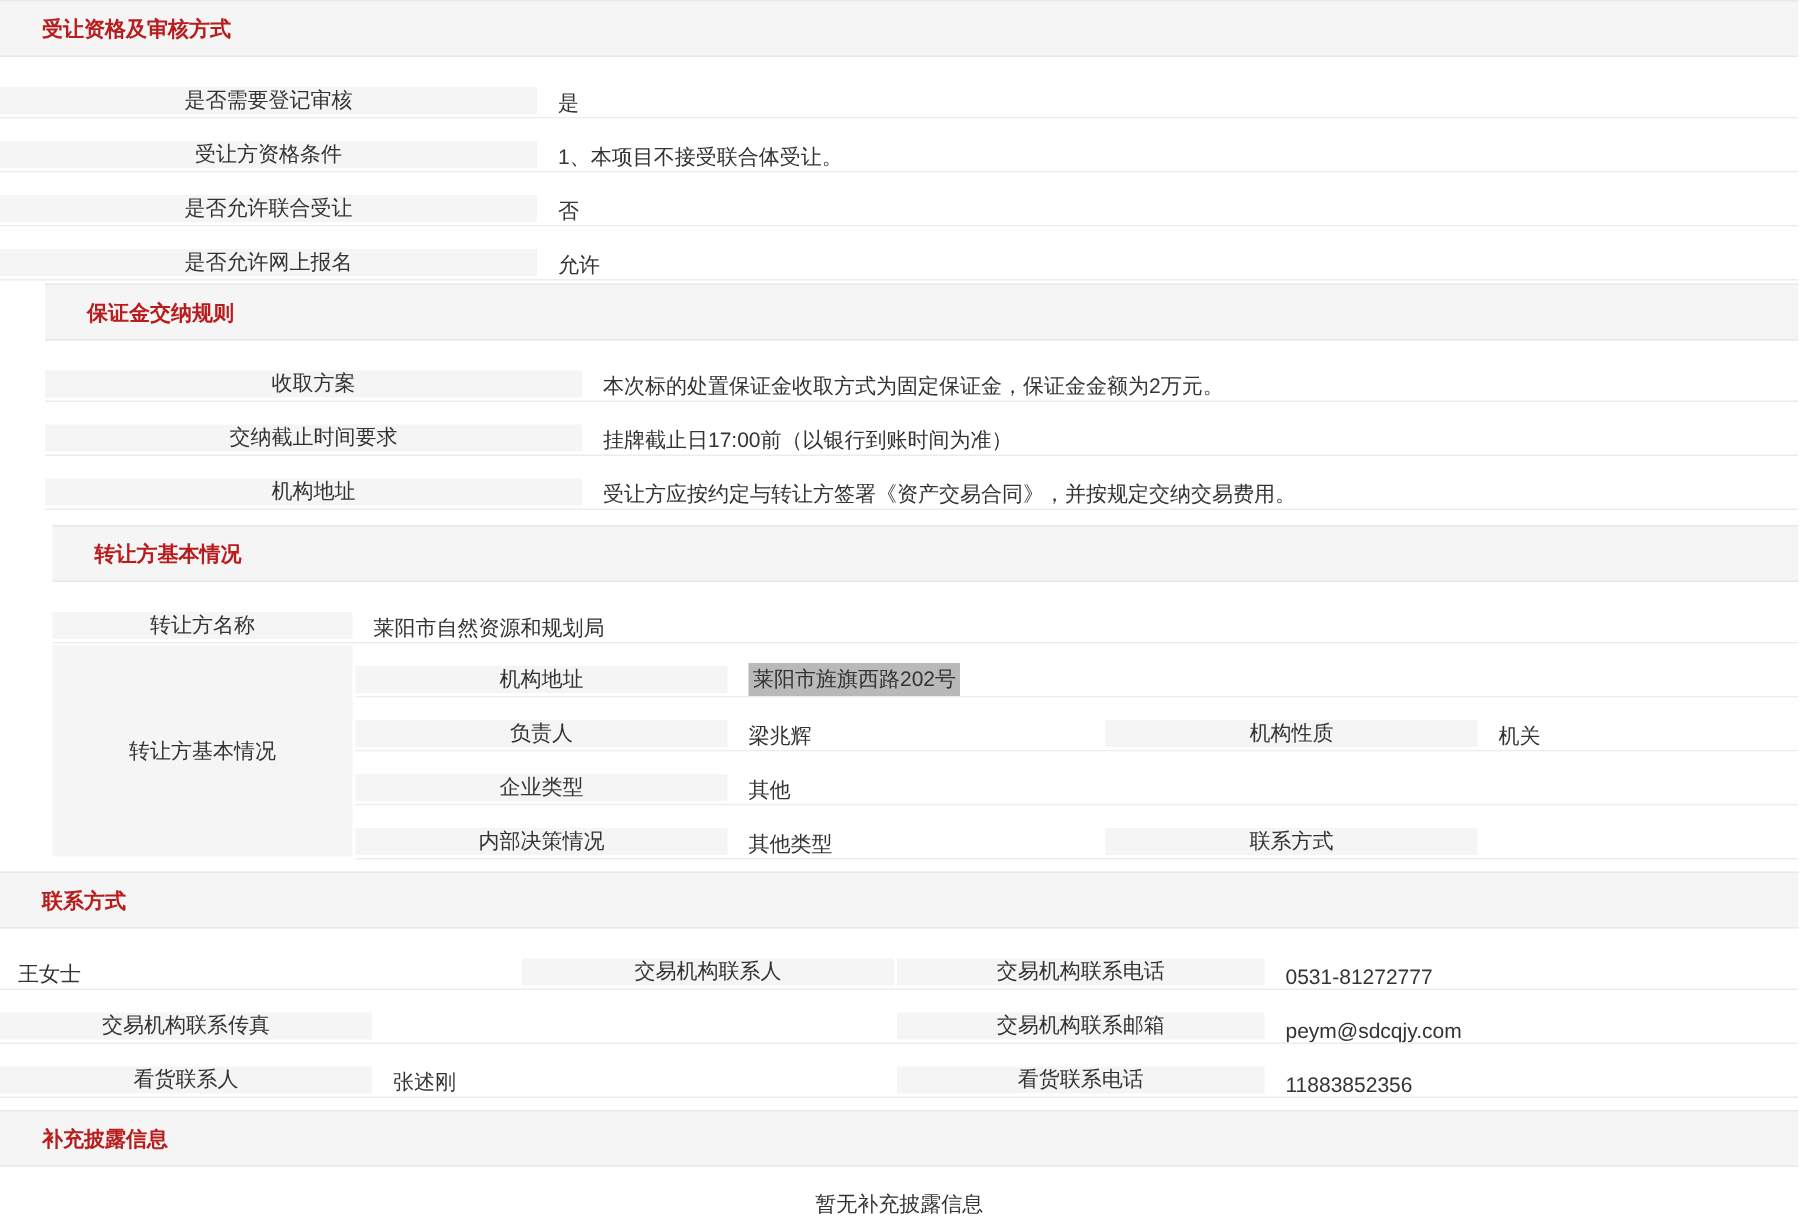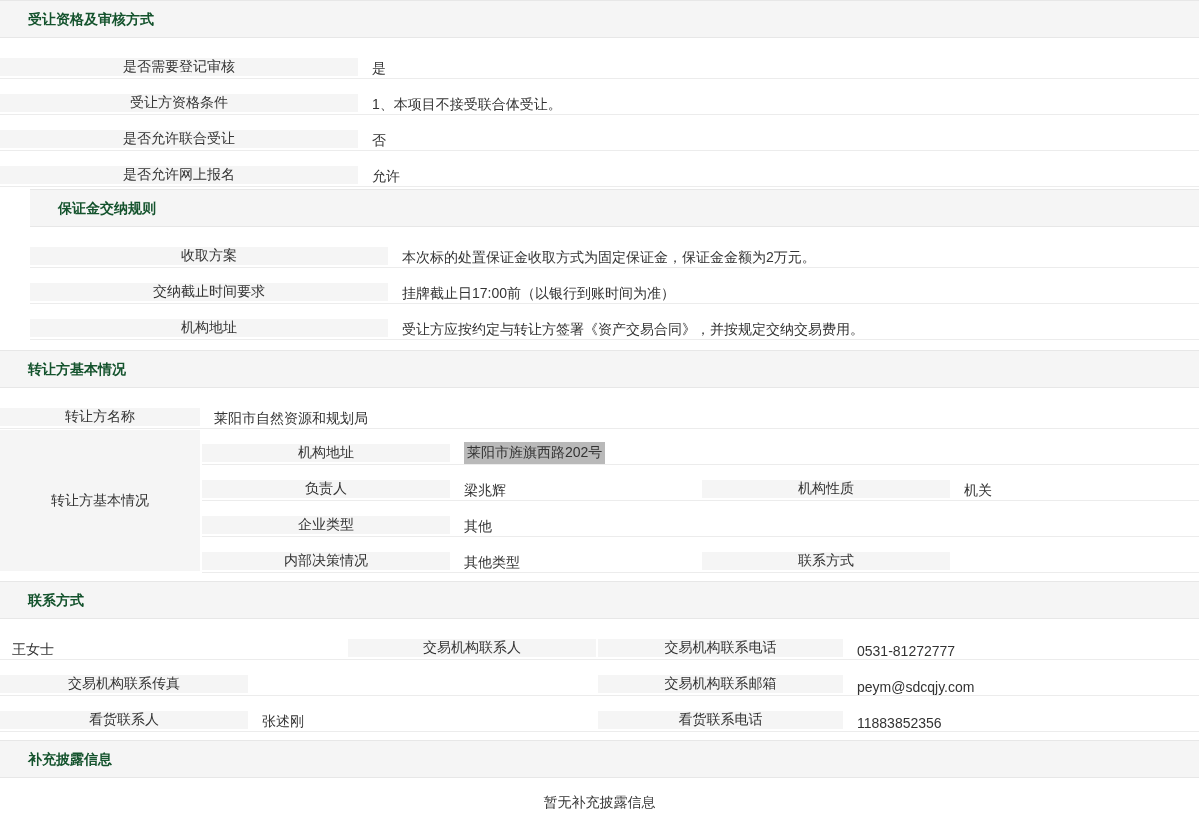--- a/index.html
+++ b/index.html
@@ -6,24 +6,24 @@
   html,body { background:#fff; }
   body {
     width:1199px; height:815px; overflow:hidden;
     font-family:"Liberation Sans","DejaVu Sans",sans-serif;
     font-size:14px; color:#333;
   }
   .section { background:#fff; }
   .sec-head {
     height:38px; line-height:36px; background:#f5f5f5;
     border-top:1px solid #e7e7e7; border-bottom:1px solid #e7e7e7;
-    font-weight:bold; color:#14532d; padding-left:28px;
+    font-weight:bold; color:#b91c1c; padding-left:28px;
     margin-bottom:5px;
   }
-  .mt2 { margin-top:2px;margin-left:30px; } .mt8 { margin-top:8px; } .mt10 { margin-top:10px; }
+  .mt2 { margin-top:2px;margin-left:30px; } .mt8 { margin-top:8px; } .mt10 { margin-top:10px;margin-left:35px; }
   .row {
     display:flex; column-gap:2px; align-items:flex-end;
     height:36px; border-bottom:1px solid #ececec; background:#fff;
   }
   .cell { display:flex; align-items:center; overflow:hidden; }
   .label {
     background:#f5f5f5; justify-content:center; text-align:center;
     margin:1px 0 2px 0; flex-shrink:0;
   }
   .value { padding-left:12px; flex-shrink:0; }

